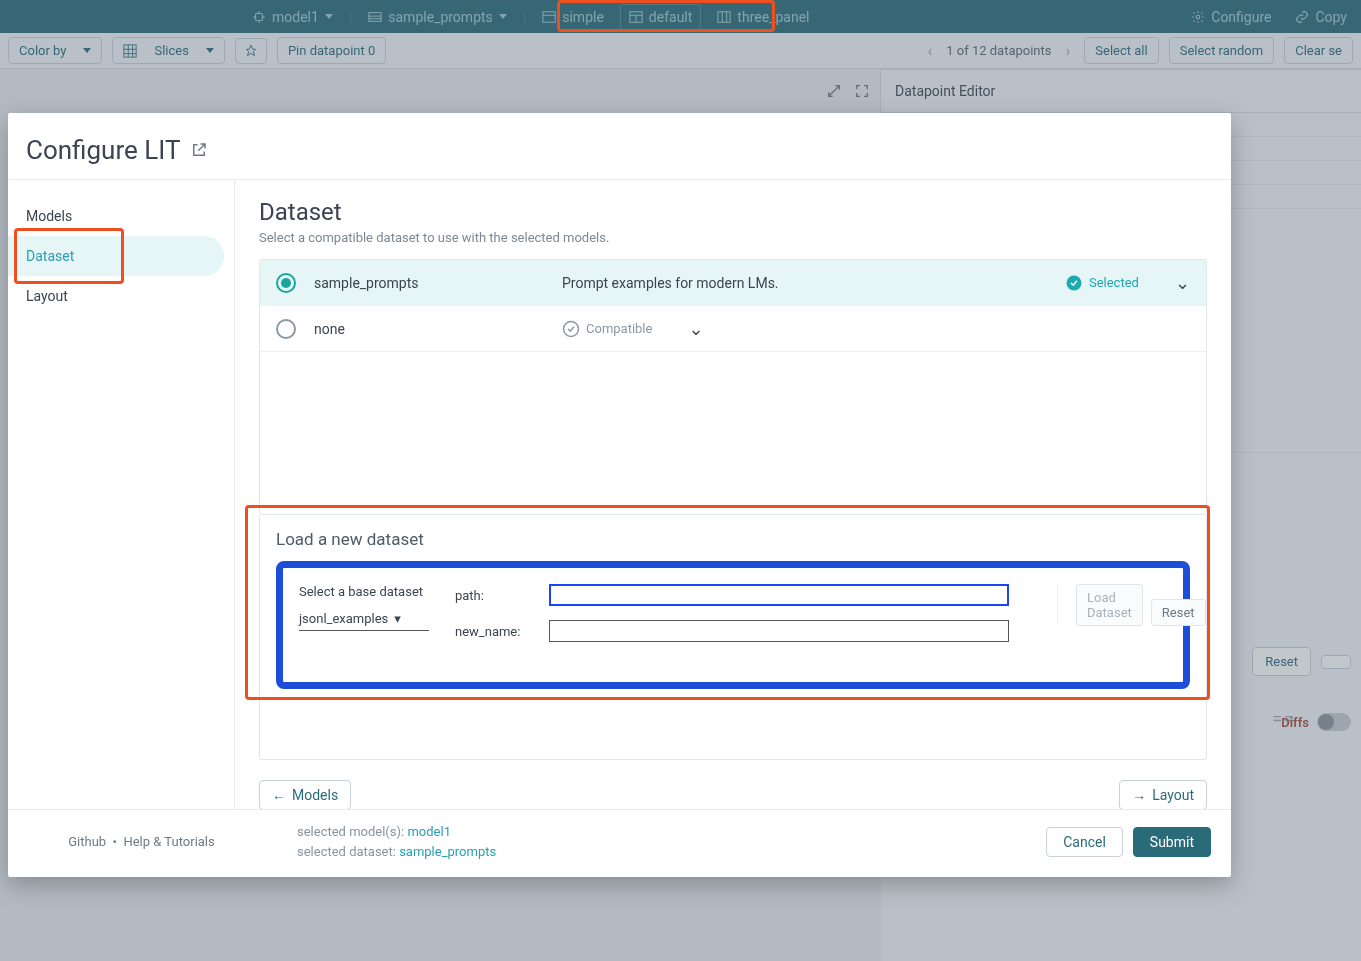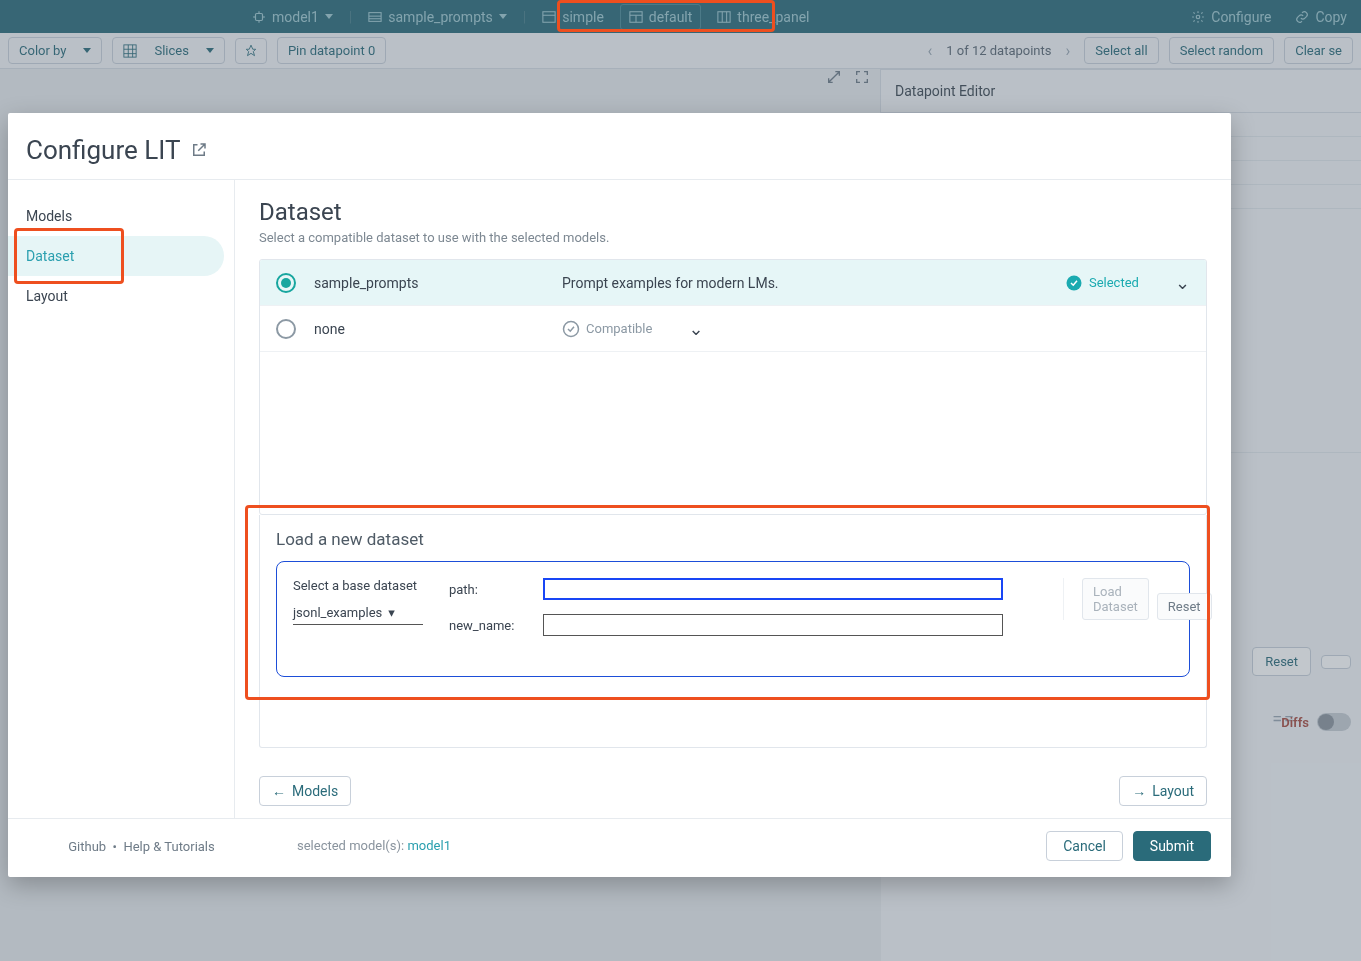--- a/index.html
+++ b/index.html
@@ -16,21 +16,21 @@
 
 
 .bar2 { position:absolute; left:0; top:33px; right:0; height:36px; background:#f3f5f8; border-bottom:1px solid #d6dce3; display:flex; align-items:center; padding:0 8px; gap:10px; font-size:13px; color:#2a6b7a; }
 .bar2 .btn { border:1px solid #c8d0da; border-radius:4px; padding:5px 10px; display:inline-flex; align-items:center; gap:17px; background:#fff0; }
 .bar2 .btn.txt { color:#2a6b7a; }
 .bar2 .spacer { flex:1; }
 .bar2 .dp-label { color:#5b6874; }
 .bar2 .chev { color:#9aa7b3; font-size:16px; padding:0 4px;}
 
 
-.bar3 { position:absolute; left:0; top:69px; right:0; height:44px; display:flex; align-items:flex-start; }
+.bar3 { position:absolute; left:0; top:69px; right:0; height:44px; display:flex; align-items:center; }
 .bar3 .leftpad { flex:1; }
 .bar3 .icons { display:flex; gap:12px; padding-right:10px; color:#6e7b87; }
 .bar3 .icons svg { width:16px;height:16px; stroke:#6e7b87; fill:none; stroke-width:2; }
 .bar3 .divider { width:1px; background:#d6dce3; height:44px; }
 .bar3 .editor-title { width:480px; padding-left:14px; font-size:14px; color:#3d4852; background:#f3f5f8; height:44px; display:flex; align-items:center; border-top:1px solid #d6dce3; border-bottom:1px solid #d6dce3;}
 
 
 .annot { position:absolute; border:3px solid #ee4f1f; border-radius:4px; pointer-events:none; z-index:50; }
 
 
@@ -66,21 +66,21 @@
 .ds-desc { flex:1; color:#3b4551; }
 .ds-status { display:flex; align-items:center; gap:6px; font-size:13px;}
 .ds-status.sel { color:#1aaab0; }
 .ds-status.comp { color:#8c99a4; }
 .check-ico { width:18px;height:18px; }
 .chev-d { margin-left:18px; color:#3b4551; font-size:18px; cursor:pointer;}
 
 
 .load-wrap { border:1px solid #e1e6ec; border-top:none; border-radius:0 0 3px 3px; padding:14px 16px 70px 16px; position:relative;}
 .load-title { font-size:17px; color:#4f5b66; margin-bottom:12px; font-weight:400;}
-.load-inner { border:1px solid #1d4ed8; border-radius:8px; padding:16px 16px 26px 16px; display:flex; gap:26px; align-items:flex-start;}
+.load-inner { border:7px solid #1d4ed8; border-radius:8px; padding:16px 16px 26px 16px; display:flex; gap:26px; align-items:flex-start;}
 .load-left { width:130px; }
 .load-left .lbl { font-size:13px; color:#3b4551; margin-bottom:10px;}
 .sel-dd { border-bottom:1px solid #555; padding:2px 0 4px 0; font-size:13px; display:flex; align-items:center; gap:6px; color:#3b4551; cursor:pointer;}
 .load-mid { flex:1; }
 .fld-row { display:flex; align-items:center; gap:14px; margin-bottom:14px; }
 .fld-row label { font-size:13px; color:#3b4551; width:80px;}
 .fld-row input { flex:1; max-width:460px; height:22px; border:1px solid #555; padding:2px 4px; font-size:13px; }
 .fld-row.path input { border:2px solid #1946f5; }
 .load-right { width:110px; display:flex; flex-direction:row; gap:8px; align-items:flex-end; border-left:1px solid #eef1f4; padding-left:18px;}
 .load-right .b { border:1px solid #e1e6ec; border-radius:3px; padding:5px 10px; font-size:13px; color:#a9b2bb; background:#fafbfc; }
@@ -332,20 +332,21 @@
     </div>
   </div>
   <div class="modal-footer">
     <div class="footer-links">
       <a>Github</a>
       &nbsp;•&nbsp;
       <a>Help &amp; Tutorials</a>
     </div>
     <div class="footer-info">
       <div><span>selected model(s): </span><span class="v">model1</span></div>
+      <div><span>selected dataset: </span><span class="v">sample_prompts</span></div>
     </div>
     <div class="footer-btns">
       <div class="b cancel">Cancel</div>
       <div class="b submit">Submit</div>
     </div>
   </div>
 </div>
 
 <div class="annot" style="left:557px; top:0px; width:218px; height:32px;"></div>
 <div class="annot" style="left:14px; top:228px; width:110px; height:56px;"></div>

